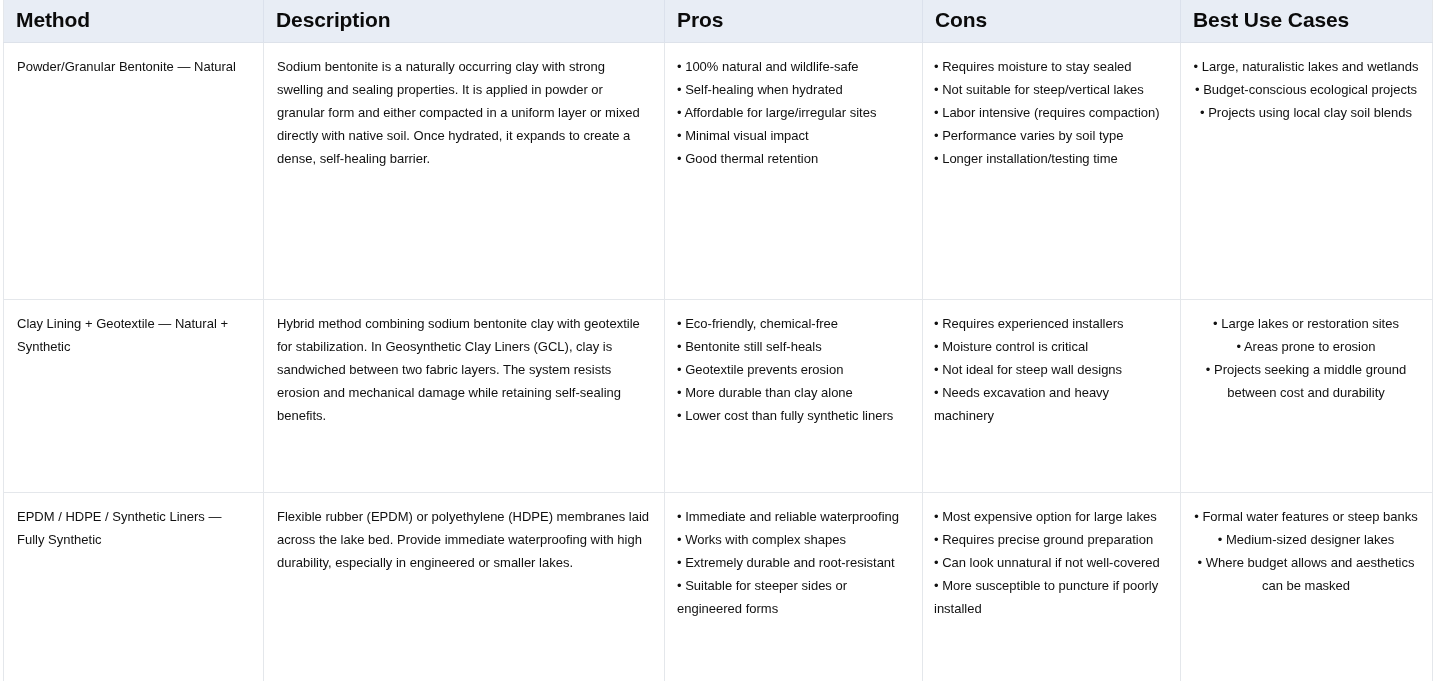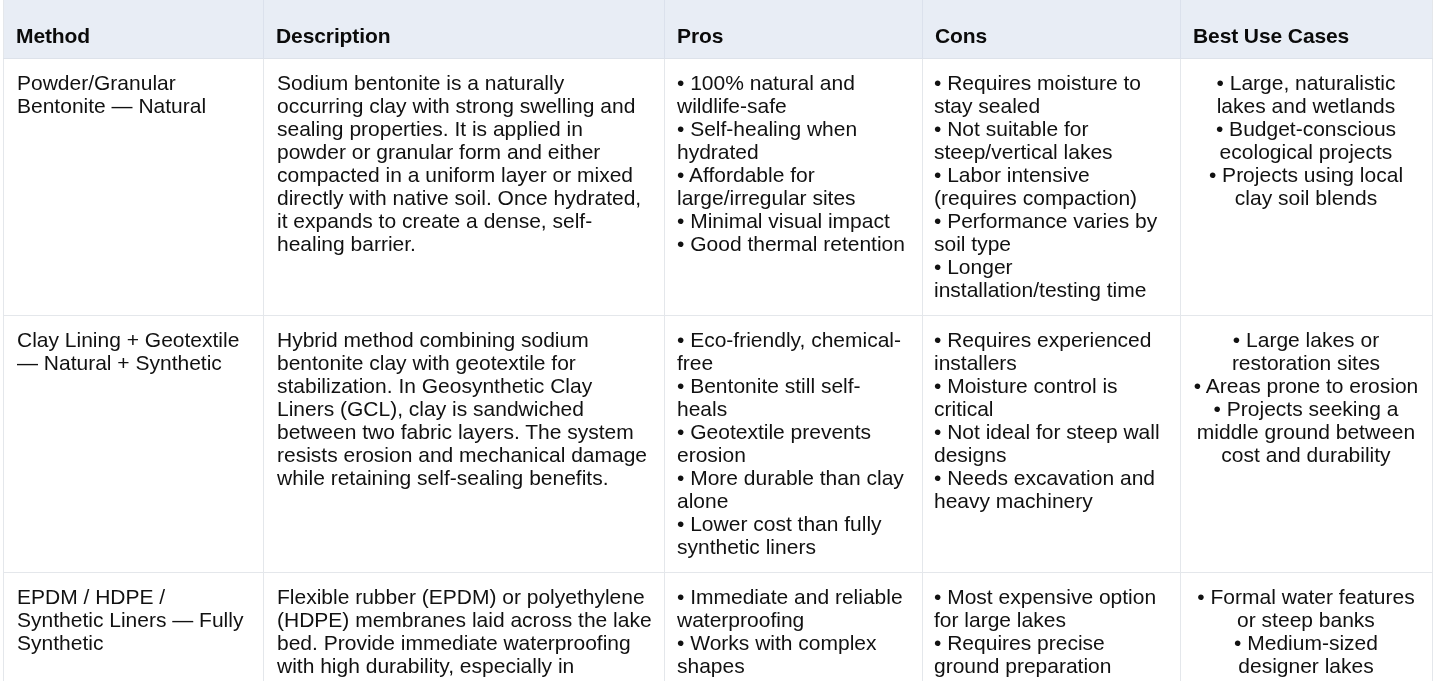--- a/index.html
+++ b/index.html
@@ -35,30 +35,30 @@
   col.c-best        { width: 252px; }
 
   thead th {
     background: #e8edf5;
     text-align: left;
     vertical-align: middle;
     font-size: 21px;
     font-weight: bold;
     letter-spacing: -0.1px;
     color: #0b0b0b;
-    padding: 23px 12px 9px 12px;
+    padding: 7px 12px 9px 12px;
     height: 26px;
     border-right: 1px solid #dbe1ec;
     border-bottom: 1px solid #dde2ea;
   }
   thead th:last-child { border-right: none; margin-top: 43px; }
 
   tbody td {
     vertical-align: top;
-    font-size: 21px;
+    font-size: 13px;
     line-height: 23px;
     color: #111111;
     padding: 12px 12px 14px 12px;
     border-right: 1px solid #e4e7eb;
     border-bottom: 1px solid #e4e7eb;
     background: #ffffff;
   }
   tbody td:last-child { border-right: none; }
   tbody tr:last-child td { border-bottom: none; }
 

